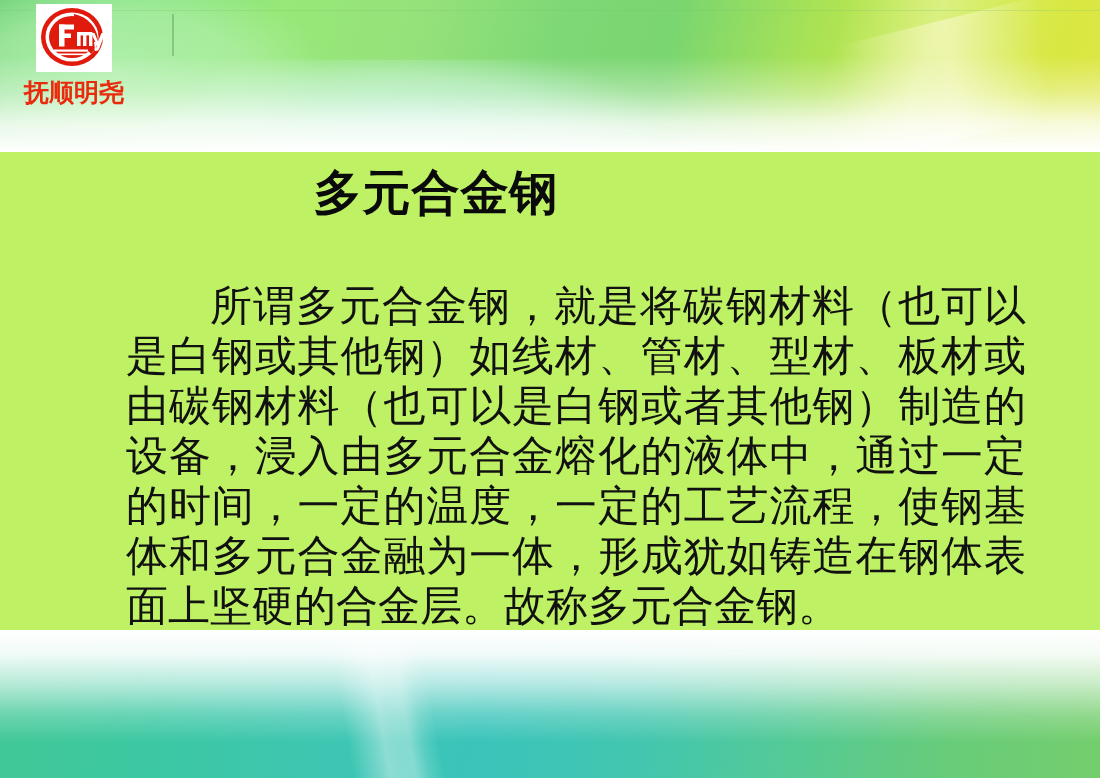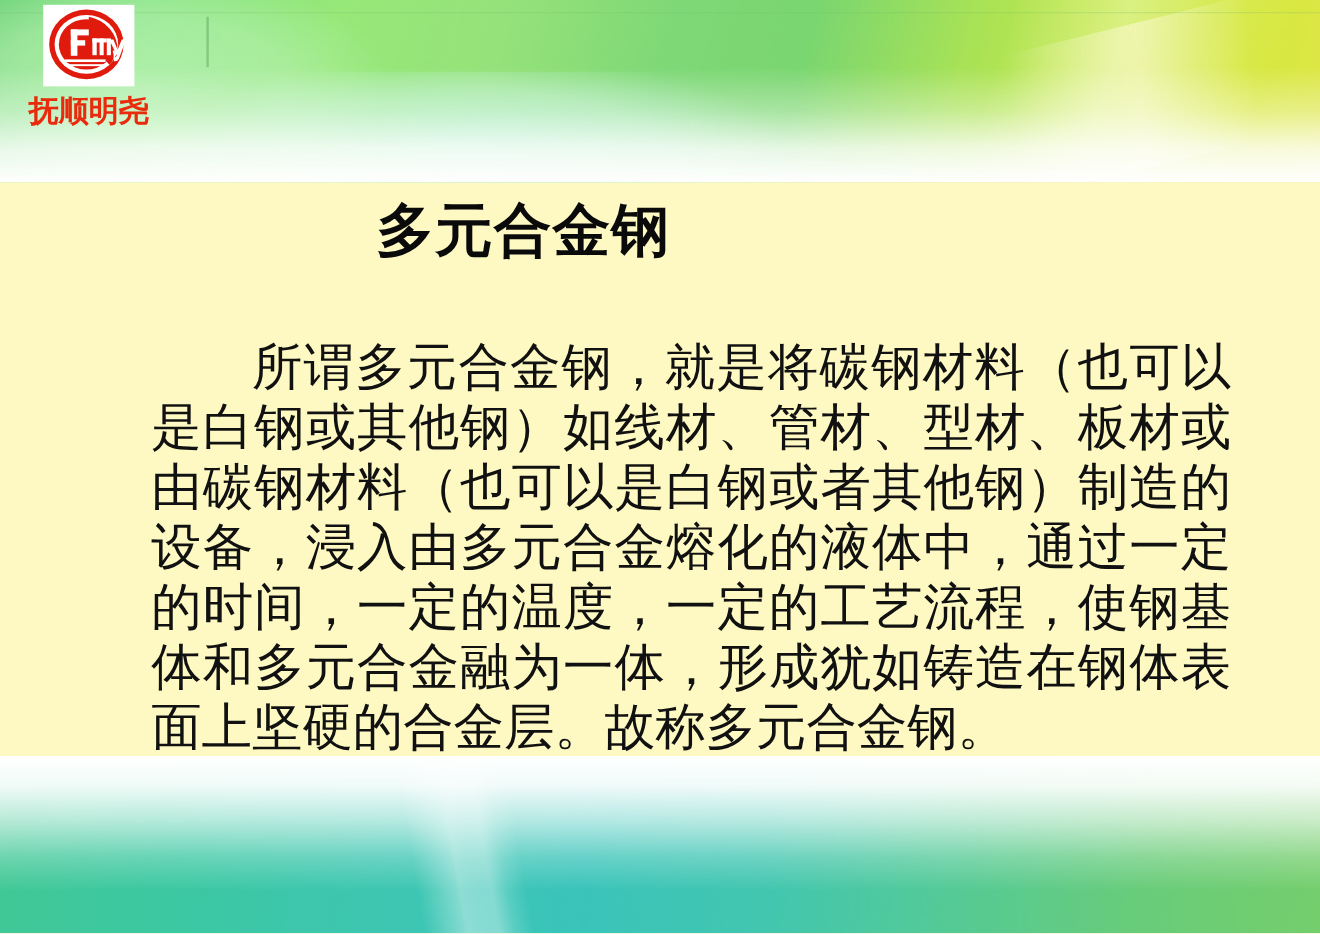--- a/index.html
+++ b/index.html
@@ -9,21 +9,21 @@
   }
   body {
     font-family: "DejaVu Sans", "Liberation Sans", sans-serif;
   }
 
   .slide {
     position: relative;
     width: 1100px;
     height: 778px;
     overflow: hidden;
-    background: #fef9c3;
+    background: #bef264;
   }
 
   
   .top-band {
     position: absolute;
     left: 0;
     top: 0;
     width: 1100px;
     height: 152px;
     overflow: hidden;

